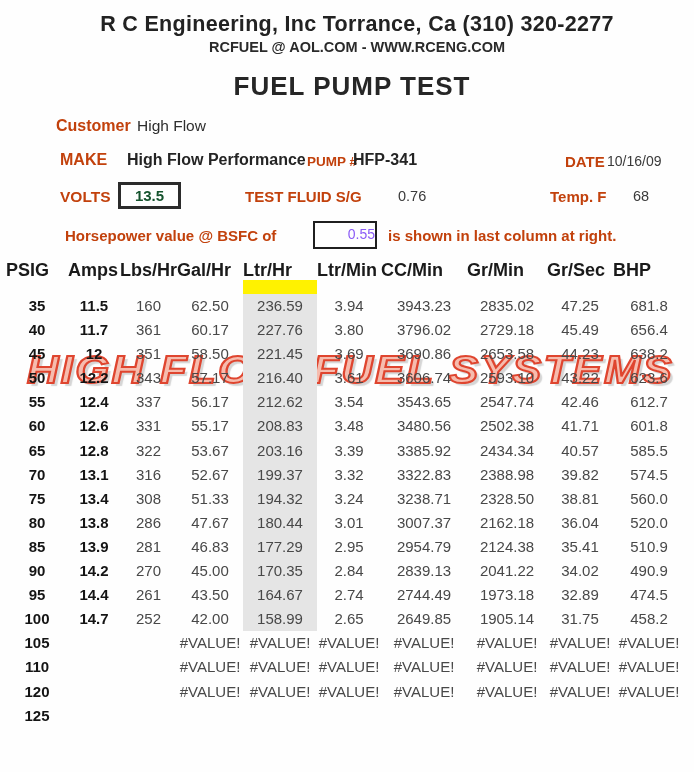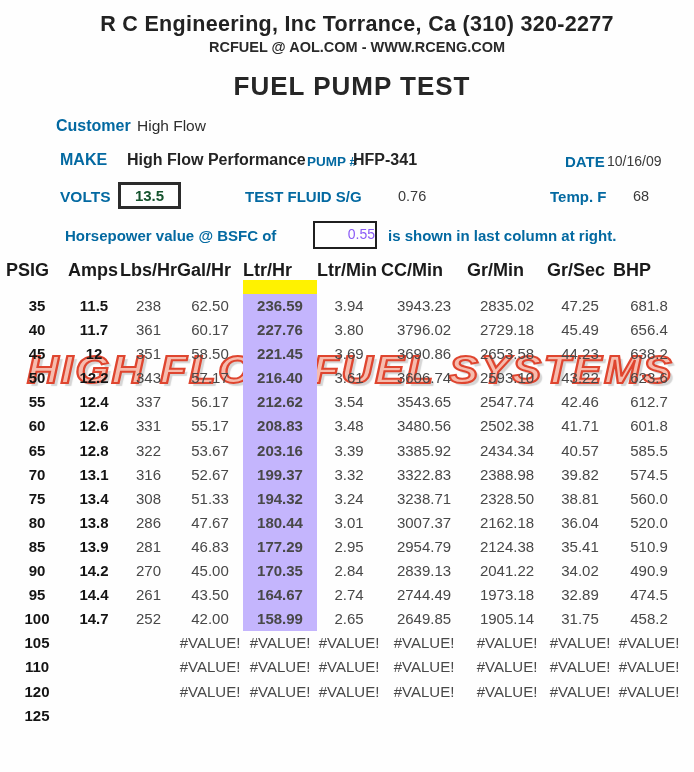--- a/index.html
+++ b/index.html
@@ -16,21 +16,21 @@
 
   
   .company-line { top: 12px; left: 10px; width: 694px; text-align: center;
     font-size: 21.5px; font-weight: bold; letter-spacing: 0.3px; color: #222; }
   .contact-line { top: 39px; left: 10px; width: 694px; text-align: center;
     font-size: 14.5px; font-weight: bold; color: #2a2a2a; }
   .page-title { top: 71px; left: 5px; width: 694px; text-align: center;
     font-size: 26px; font-weight: bold; letter-spacing: 1px; color: #262626; }
 
   
-  .lbl  { font-weight: bold; color: #0369a1; }
+  .lbl  { font-weight: bold; color: #c2410c; }
   .val  { color: #3a3a3a; }
   .customer-label { top: 117px; left: 56px;  font-size: 16px; }
   .customer-value { top: 117px; left: 137px; font-size: 15.5px; color:#2e2e2e; }
   .make-label  { top: 151px; left: 60px;  font-size: 16px; }
   .make-value  { top: 151px; left: 127px; font-size: 16px; font-weight: bold; color:#242424; }
   .pump-label  { top: 154px; left: 307px; font-size: 13.5px; }
   .pump-value  { top: 151px; left: 353px; font-size: 16px; font-weight: bold; color:#242424; }
   .date-label  { top: 153px; left: 565px; font-size: 15px; }
   .date-value  { top: 153px; left: 607px; font-size: 14px; }
   .volts-label { top: 188px; left: 60px;  font-size: 15.5px; }
@@ -65,21 +65,21 @@
   }
   .pump-table th {
     height: 42px; vertical-align: top; padding: 8px 0 0 0;
     font-size: 18px; font-weight: bold; color: #1a1a1a; text-align: left; margin-top: 8px;
   }
   .pump-table td {
     height: 24.1px; padding: 0; line-height: 24.1px;
     font-size: 15px; color: #484848; text-align: center;
   }
   .pump-table td.bold-col { font-weight: bold; color: #141414; }
-  .pump-table td.hl { background: #c4b5fd; font-weight: bold; }
+  .pump-table td.hl { background: #e5e5e5; }
   .pump-table th.hl-head { background: linear-gradient(to bottom, rgba(255,255,255,0) 28px, #fff200 28px); }
 </style>
 </head>
 <body>
 
 <div class="abs company-line">R C Engineering, Inc  Torrance,  Ca  (310) 320-2277</div>
 <div class="abs contact-line">RCFUEL @ AOL.COM -  WWW.RCENG.COM</div>
 <div class="abs page-title">FUEL PUMP TEST</div>
 
 <div class="abs customer-label lbl">Customer</div>
@@ -129,21 +129,21 @@
         <th>CC/Min</th>
         <th>Gr/Min</th>
         <th>Gr/Sec</th>
         <th>BHP</th>
       </tr>
   </thead>
   <tbody>
       <tr>
         <td class="bold-col">35</td>
         <td class="bold-col">11.5</td>
-        <td>238</td>
+        <td>160</td>
         <td>62.50</td>
         <td class="hl">236.59</td>
         <td>3.94</td>
         <td>3943.23</td>
         <td>2835.02</td>
         <td>47.25</td>
         <td>681.8</td>
       </tr>
       <tr>
         <td class="bold-col">40</td>

